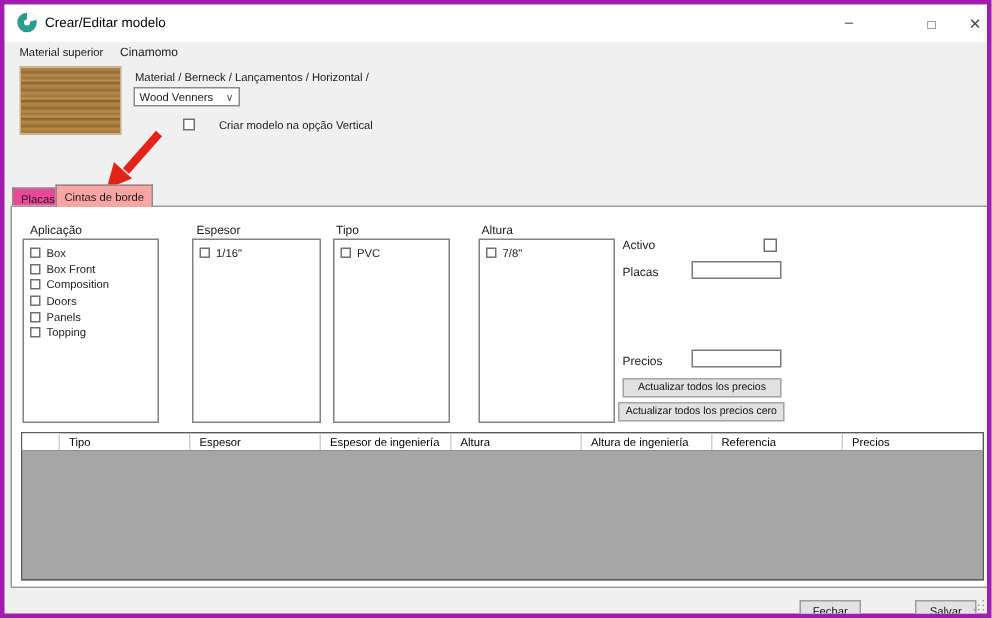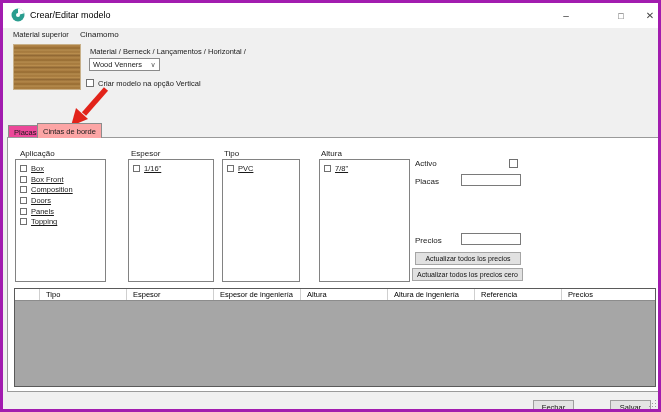--- a/index.html
+++ b/index.html
@@ -22,36 +22,36 @@
          border:1px solid #c9b astounding; border:1px solid #cbb folder; }
   .wood{ border:1px solid #c8b089;
          background:repeating-linear-gradient(180deg,
            #b2874a 0px, #a87b3f 2px, #93682f 3px, #b68c4e 5px,
            #a2763a 7px, #c09453 9px, #8a6230 10px, #ab7f42 12px); }
   .combo{ position:absolute; left:86px; top:55px; width:71px; height:13px; background:#fff;
           border:1px solid #8a8a8a; display:flex; align-items:center; font-size:7.5px; }
   .combo .val{ padding-left:3px; flex:1; white-space:nowrap; overflow:hidden; }
   .combo .chev{ width:12px; text-align:center; font-size:7px; color:#555; }
   .cb{ display:inline-block; width:8px; height:8px; background:#fff; border:1px solid #707070; flex:none; }
-  .check-row{ position:absolute; display:flex; align-items:flex-start; gap:4px; font-size:7.5px; }
+  .check-row{ position:absolute; display:flex; align-items:flex-start; gap:16px; font-size:7.5px;margin-left:36px; }
   .arrow-svg{ position:absolute; left:55px; top:78px; width:60px; height:50px; pointer-events:none; }
 
   
   .tab{ position:absolute; height:13px; font-size:7.5px; display:flex; align-items:center;
         justify-content:center; border:1px solid #8c8c8c; border-bottom:none;
         background:#ec4899; padding:0 5px; }
   .tab-placas{ left:5px; top:122px; }
   .tab-cintas{ left:34px; top:120px; height:15px; background:#fca5a5; z-index:3; }
   .tabpage{ position:absolute; left:4px; top:134px; width:653px; height:255px;
             background:#ffffff; border:1px solid #9a9a9a; z-index:1; }
 
   
   .listbox{ position:absolute; background:#fff; border:1px solid #828282; padding-top:3px; }
   .chk-item{ display:flex; align-items:center; gap:4px; height:10.7px; padding-left:4px;
-             font-size:7.5px; white-space:nowrap;text-decoration:underline; }
+             font-size:7.5px; white-space:nowrap; }
   .chk-item .cb{ width:7px; height:7px; }
 
   
   .tinput{ position:absolute; width:60px; height:12px; background:#fff;
            border:1px solid #7a7a7a; font-size:7.5px; font-family:inherit; padding:0 2px; }
   .pbtn{ position:absolute; height:13px; background:#e1e1e1; border:1px solid #a5a5a5;
          font-size:7px; font-family:inherit; display:flex; align-items:center;
          justify-content:center; white-space:nowrap; color:#111; }
 
   

